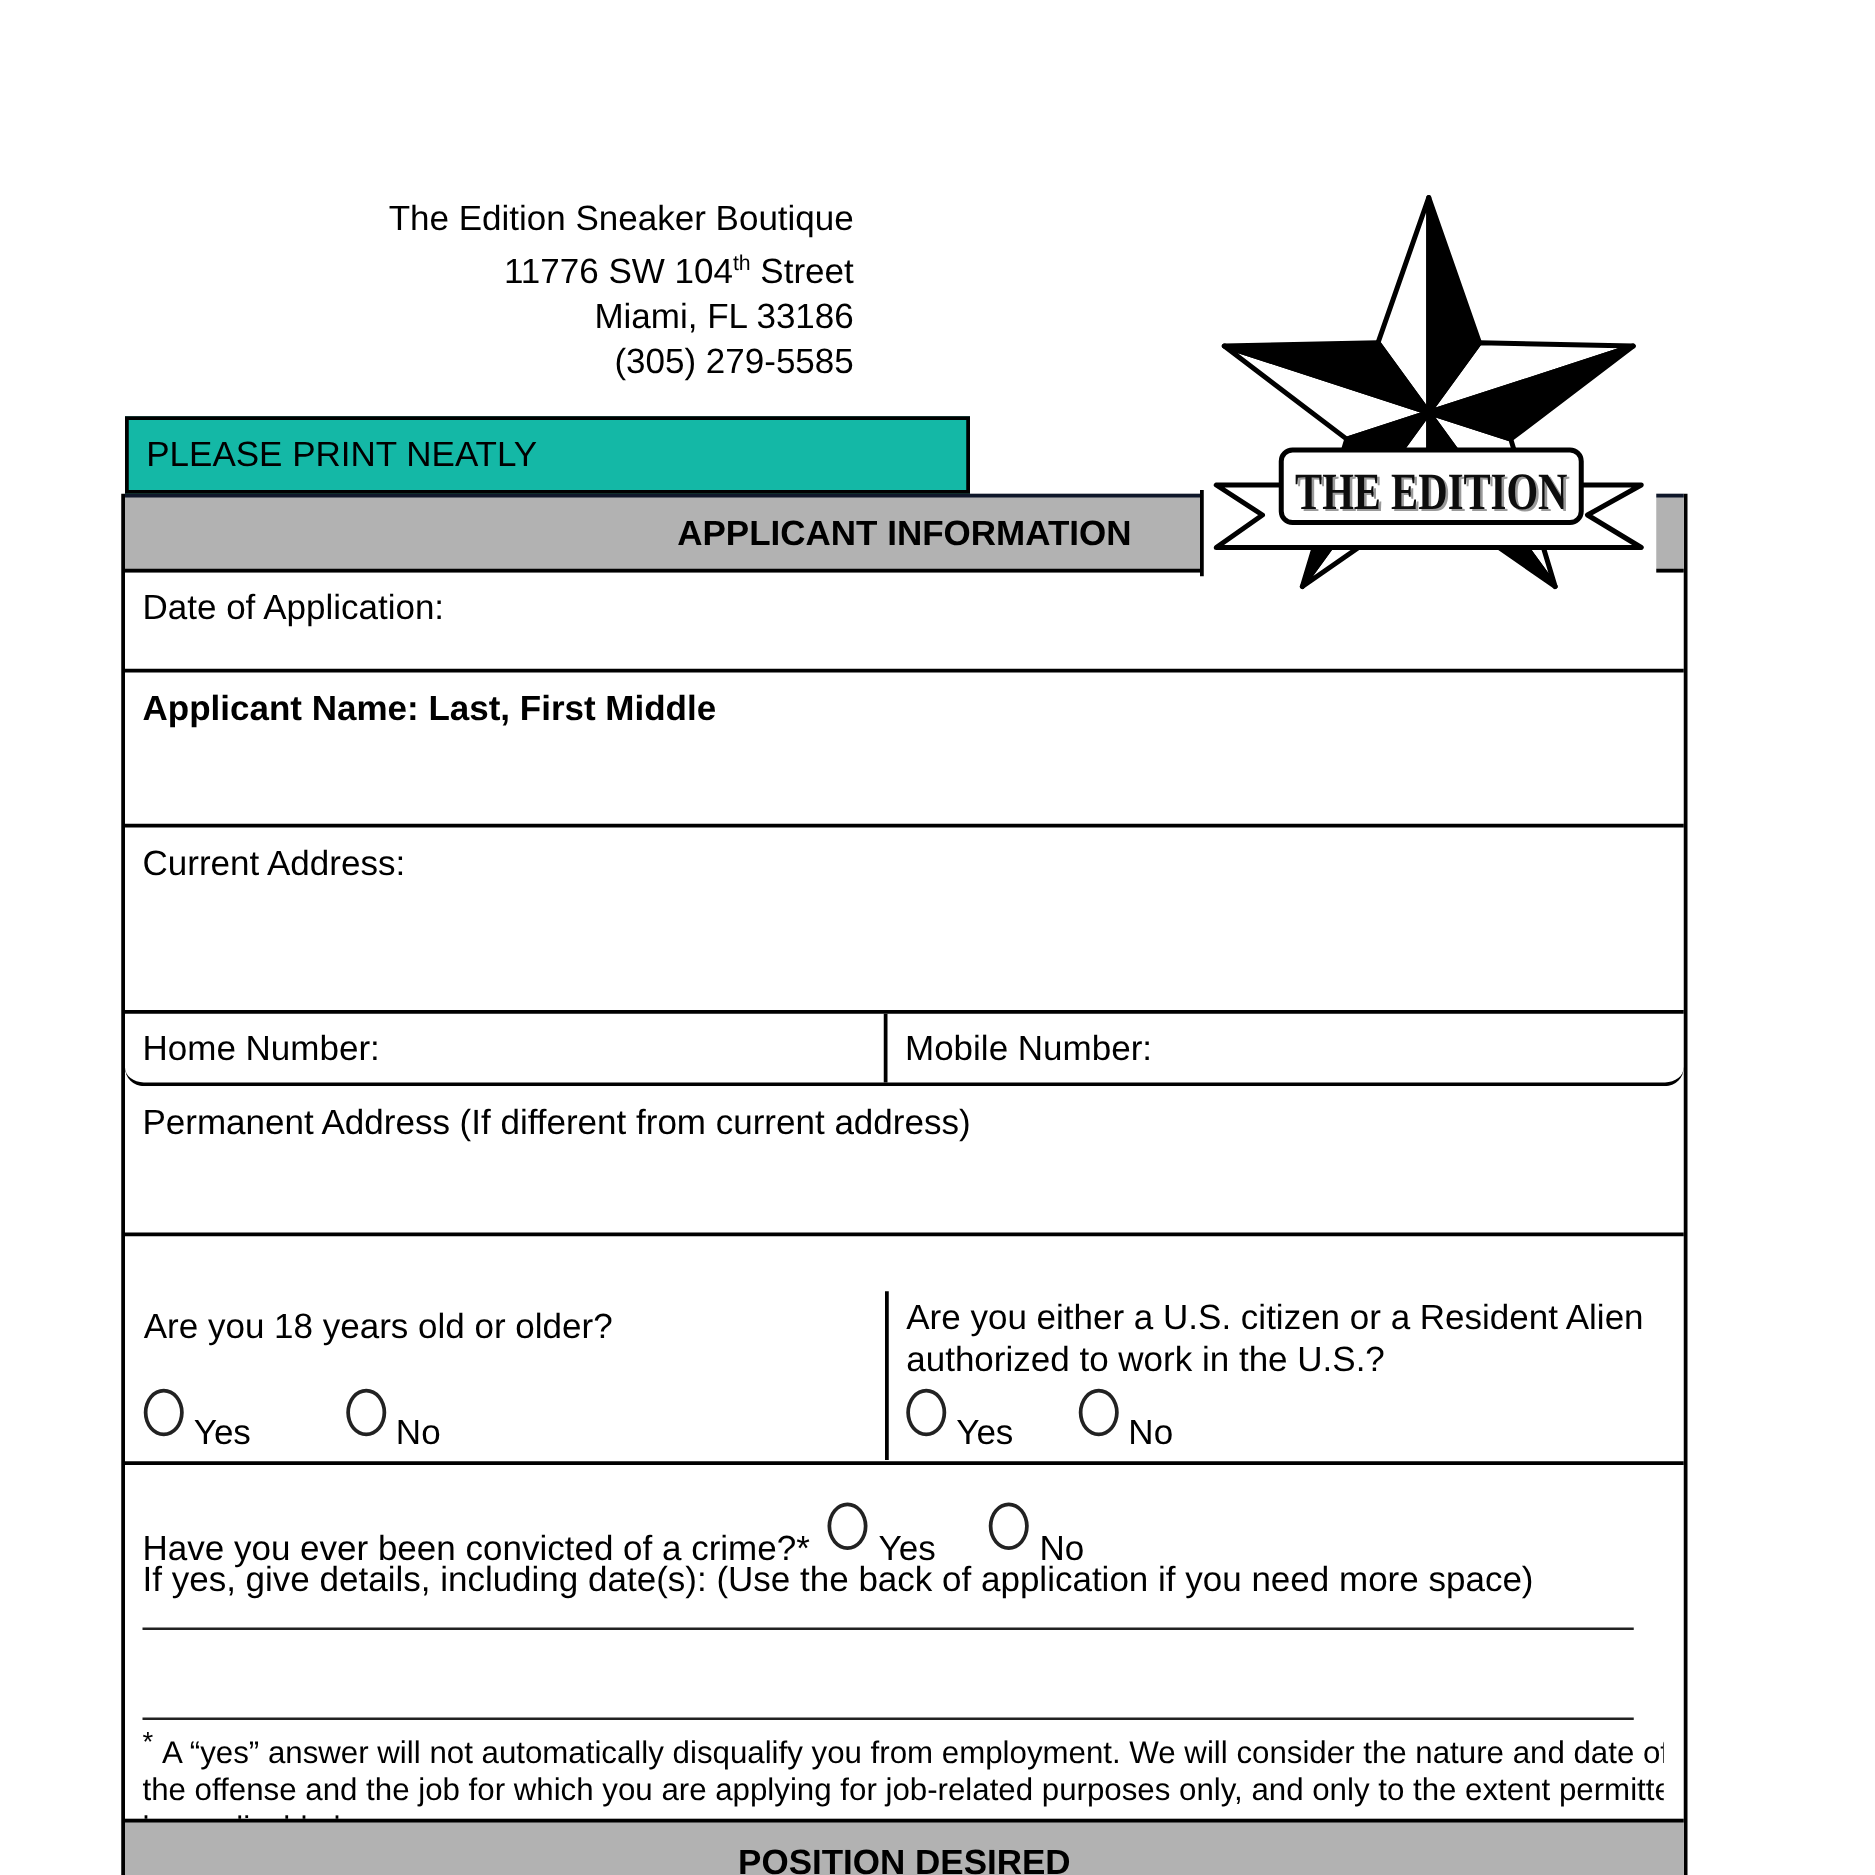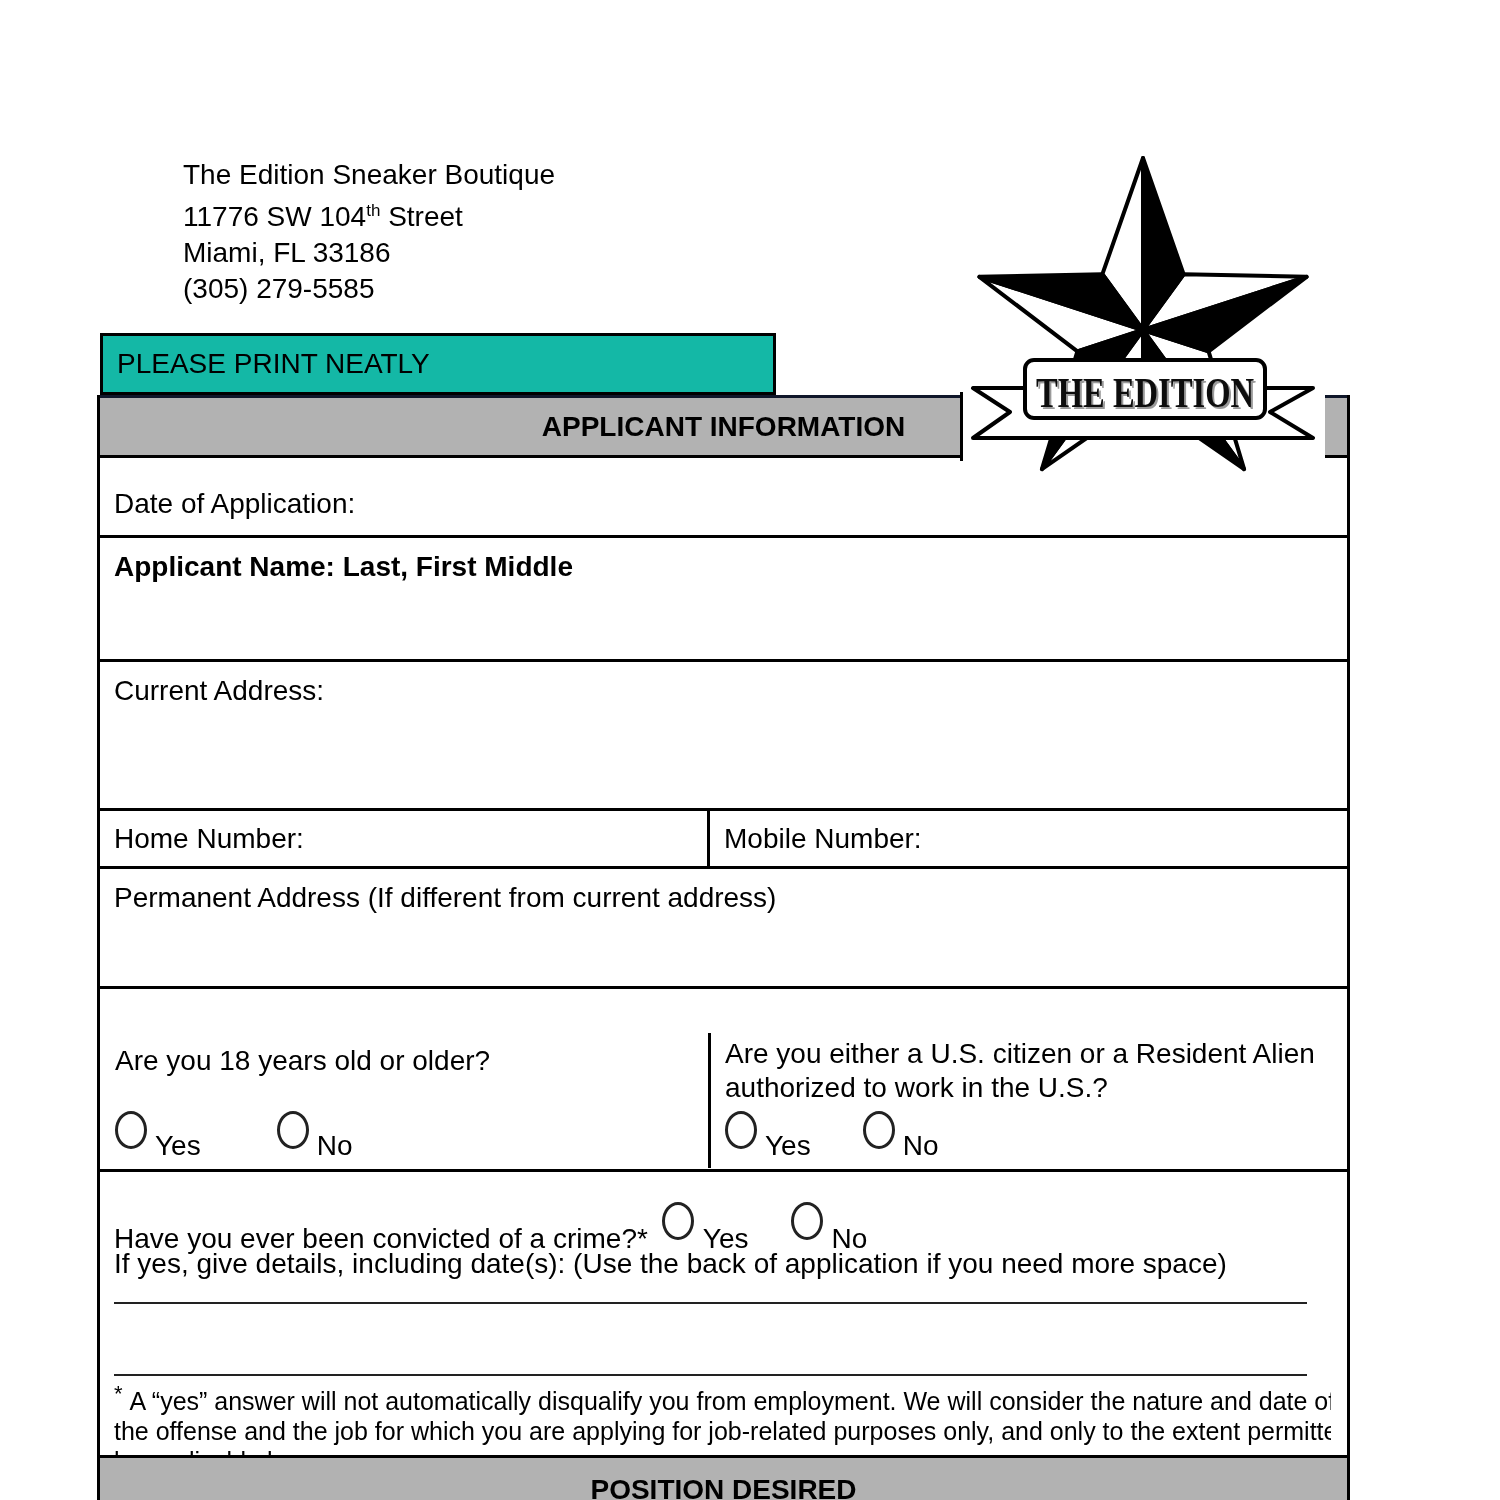--- a/index.html
+++ b/index.html
@@ -3,37 +3,37 @@
 <meta charset="utf-8">
 <style>
   * { margin:0; padding:0; box-sizing:border-box; }
   html,body { background:#fff; }
   .page {
     position:relative; width:1500px; height:1500px; background:#ffffff;
     font-family:"Liberation Sans","DejaVu Sans",sans-serif; color:#000;
     overflow:hidden;
   }
   .title { position:absolute; left:187px; top:86px; font-size:29px; letter-spacing:.5px; }
-  .company { position:absolute; left:183px; top:157px; width:500px; text-align:left;
+  .company { position:absolute; left:183px; top:157px; width:500px; text-align:right;
              font-size:28px; line-height:36px; }
   .company sup { font-size:17px; }
   .print-box { position:absolute; left:100px; top:333px; width:676px; height:62px;
                border:3px solid #000; background:#14b8a6; z-index:4;
                display:flex; align-items:center; padding-left:14px; font-size:28px; }
   .form { position:absolute; left:97px; top:395px; width:1253px;
           border-left:3px solid #000; border-right:3px solid #000; z-index:1; }
   .band { background:#b2b2b2; display:flex; align-items:center; justify-content:center;
           font-weight:bold; font-size:28px; }
   .band-top { height:63px; border-top:3px solid #0f172a; border-bottom:3px solid #000; }
   .band-bottom { height:63px; border-top:3px solid #000; align-items:flex-start; padding-top:16px; }
   .row { position:relative; border-bottom:3px solid #000; font-size:28px; }
-  .r-date   { height:80px;  padding:30px 14px; }
+  .r-date   { height:80px;  padding:12px 14px; }
   .r-name   { height:124px; padding:13px 14px;font-weight:bold; }
   .r-curr   { height:149px; padding:13px 14px; }
-  .r-phones { height:58px;  display:flex; padding:0; }
+  .r-phones { height:58px;  display:flex; padding:0;border-radius:15px; }
   .r-perm   { height:120px; padding:13px 14px; }
   .r-q      { height:183px; display:flex; padding:1px;align-items:flex-end; }
   .r-crime  { height:283px; border-bottom:none; overflow:hidden; }
   .cell-l { width:610px; border-right:3px solid #000; padding:12px 14px; }
   .cell-r { flex:1; padding:12px 14px; }
   .qlab .bl { display:block; line-height:34px; }
   .radio-line { margin-top:34px; white-space:nowrap; }
   .radio-line.tight { margin-top:6px; }
   .circ { display:inline-block; width:32px; height:38px; border:3px solid #222;
           border-radius:50%; background:#fff; vertical-align:baseline; }

